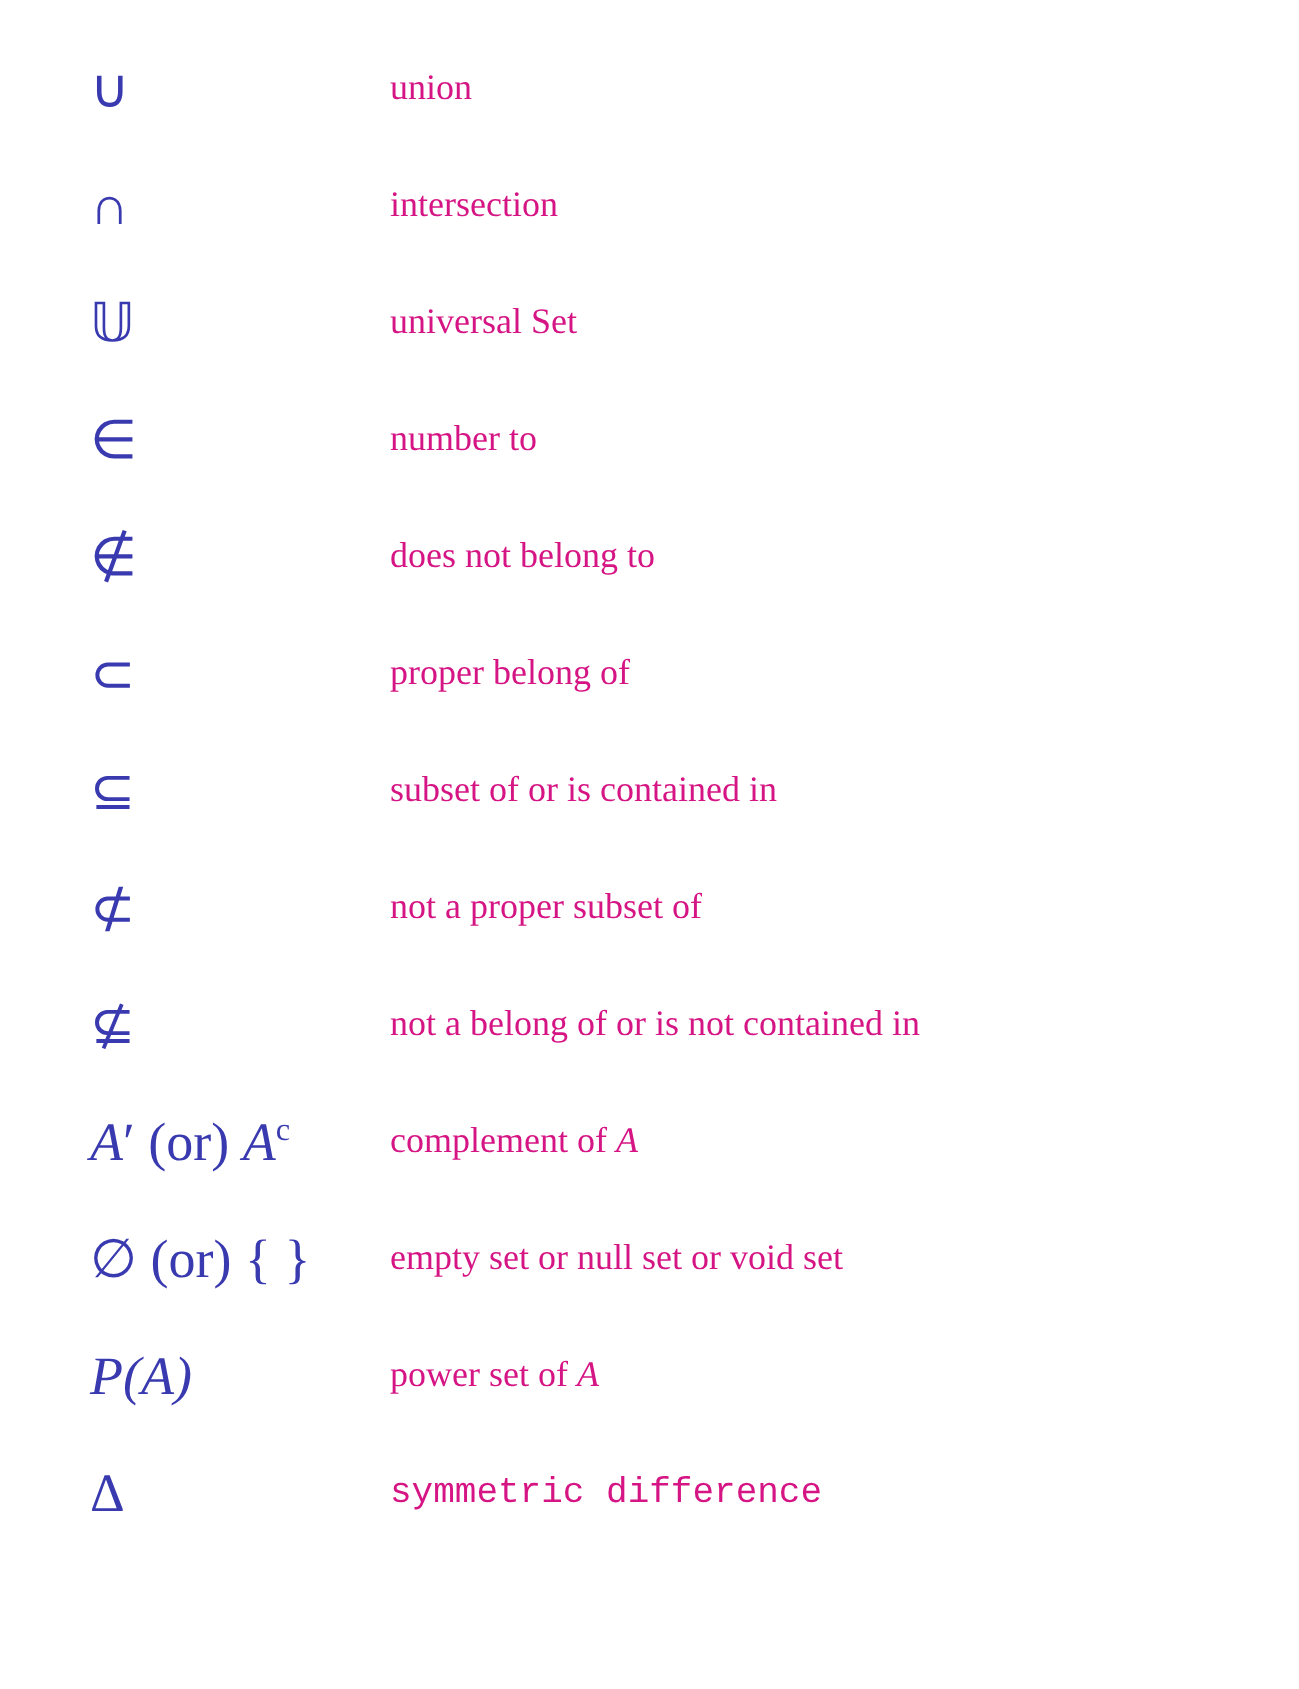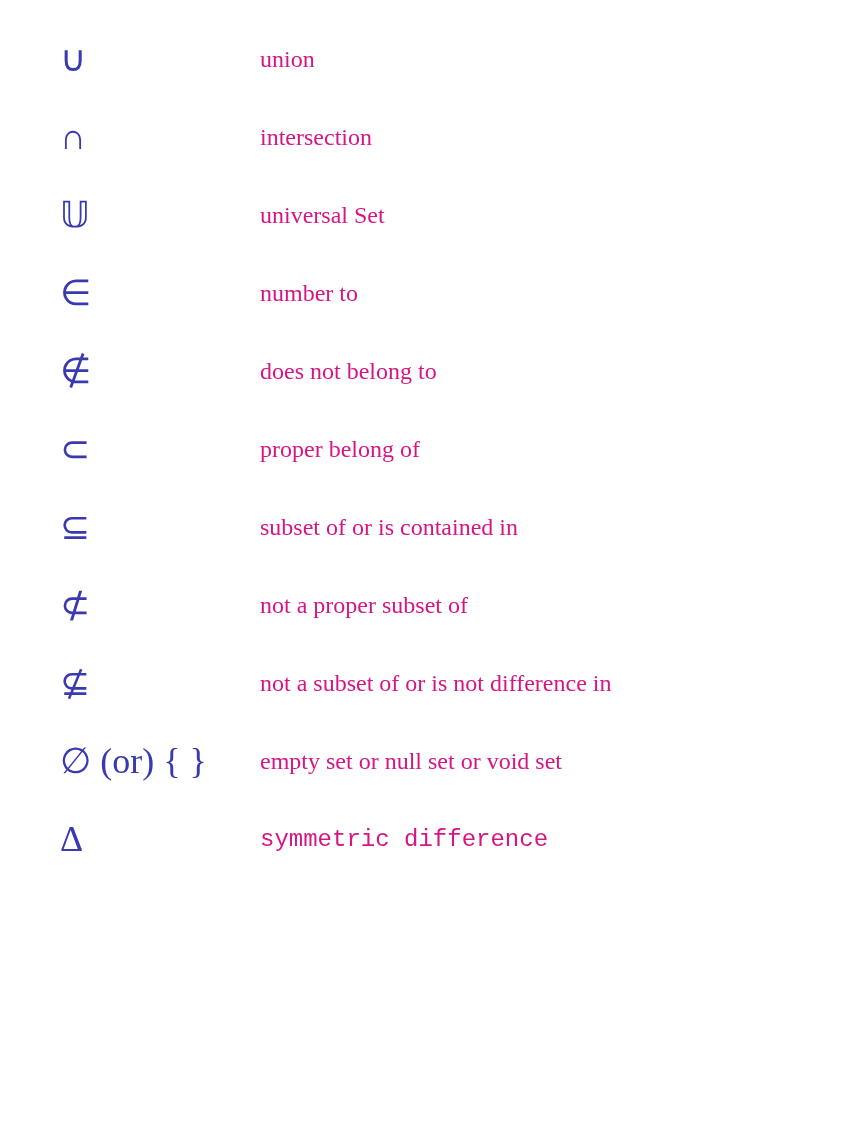--- a/index.html
+++ b/index.html
@@ -77,24 +77,32 @@
       <tr>
         <td class="symbol-cell"><span class="math-symbol">⊆</span></td>
         <td class="desc-cell"><span class="non-italic" style="font-style:normal;margin-top:14px;">subset of  or  is contained in</span></td>
       </tr>
       <tr>
         <td class="symbol-cell"><span style="font-style:normal; position:relative; display:inline-block;">⊄</span></td>
         <td class="desc-cell"><span class="non-italic" style="font-style:normal;margin-top:40px;">not a proper subset of</span></td>
       </tr>
       <tr>
         <td class="symbol-cell"><span style="font-style:normal; position:relative; display:inline-block;">⊈</span></td>
-        <td class="desc-cell"><span class="non-italic" style="font-style:normal;">not a subset of  or  is not difference in</span></td>
+        <td class="desc-cell"><span class="non-italic" style="font-style:normal;">not a belong of  or  is not contained in</span></td>
+      </tr>
+      <tr>
+        <td class="symbol-cell"><span style="font-style:italic;">A</span><span style="font-style:normal;">′ (or) </span><span style="font-style:italic;">A</span><sup style="font-style:normal; font-size:0.6em;">c</sup></td>
+        <td class="desc-cell"><span class="non-italic" style="font-style:normal;">complement of <span style="font-style:italic;">A</span></span></td>
       </tr>
       <tr>
         <td class="symbol-cell"><span style="font-style:normal;">∅ (or) { }</span></td>
         <td class="desc-cell"><span class="non-italic" style="font-style:normal;">empty set or null set or void set</span></td>
+      </tr>
+      <tr>
+        <td class="symbol-cell"><span style="font-style:italic;">P(A)</span></td>
+        <td class="desc-cell"><span class="non-italic" style="font-style:normal;">power set of <span style="font-style:italic;">A</span></span></td>
       </tr>
       <tr>
         <td class="symbol-cell"><span style="font-style:normal;">Δ</span></td>
         <td class="desc-cell"><span class="non-italic" style="font-style:normal;font-family:Liberation Mono, monospace;">symmetric difference</span></td>
       </tr>
     </tbody>
 </table>
 
 </body></html>

